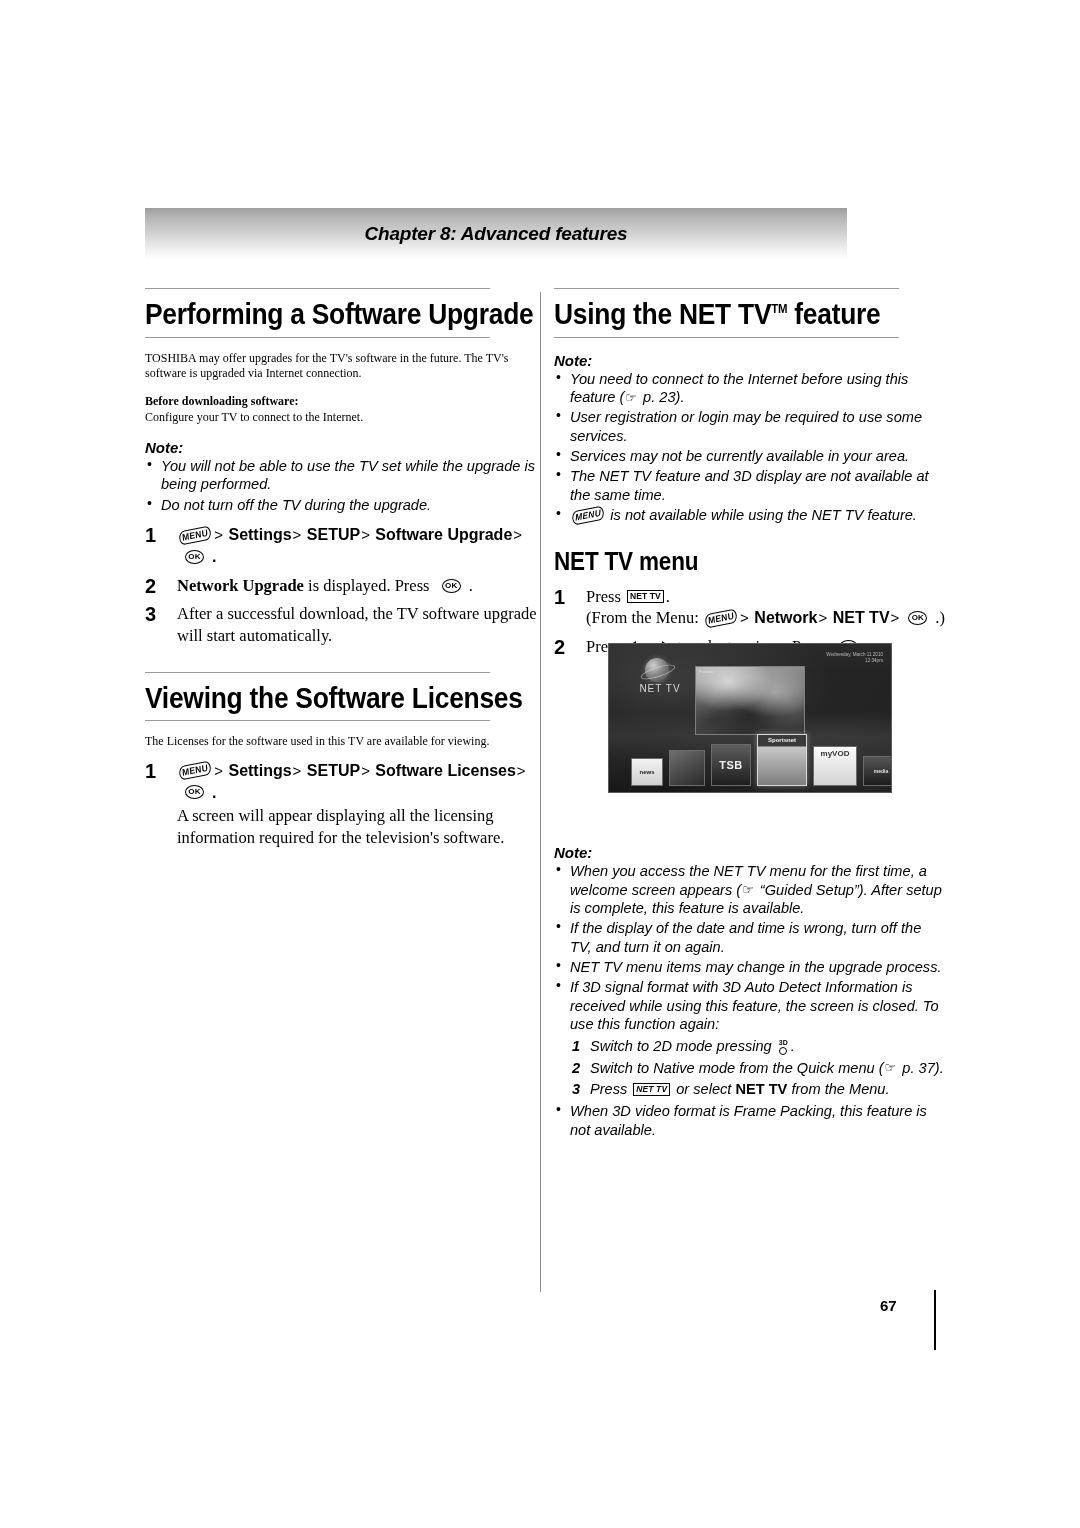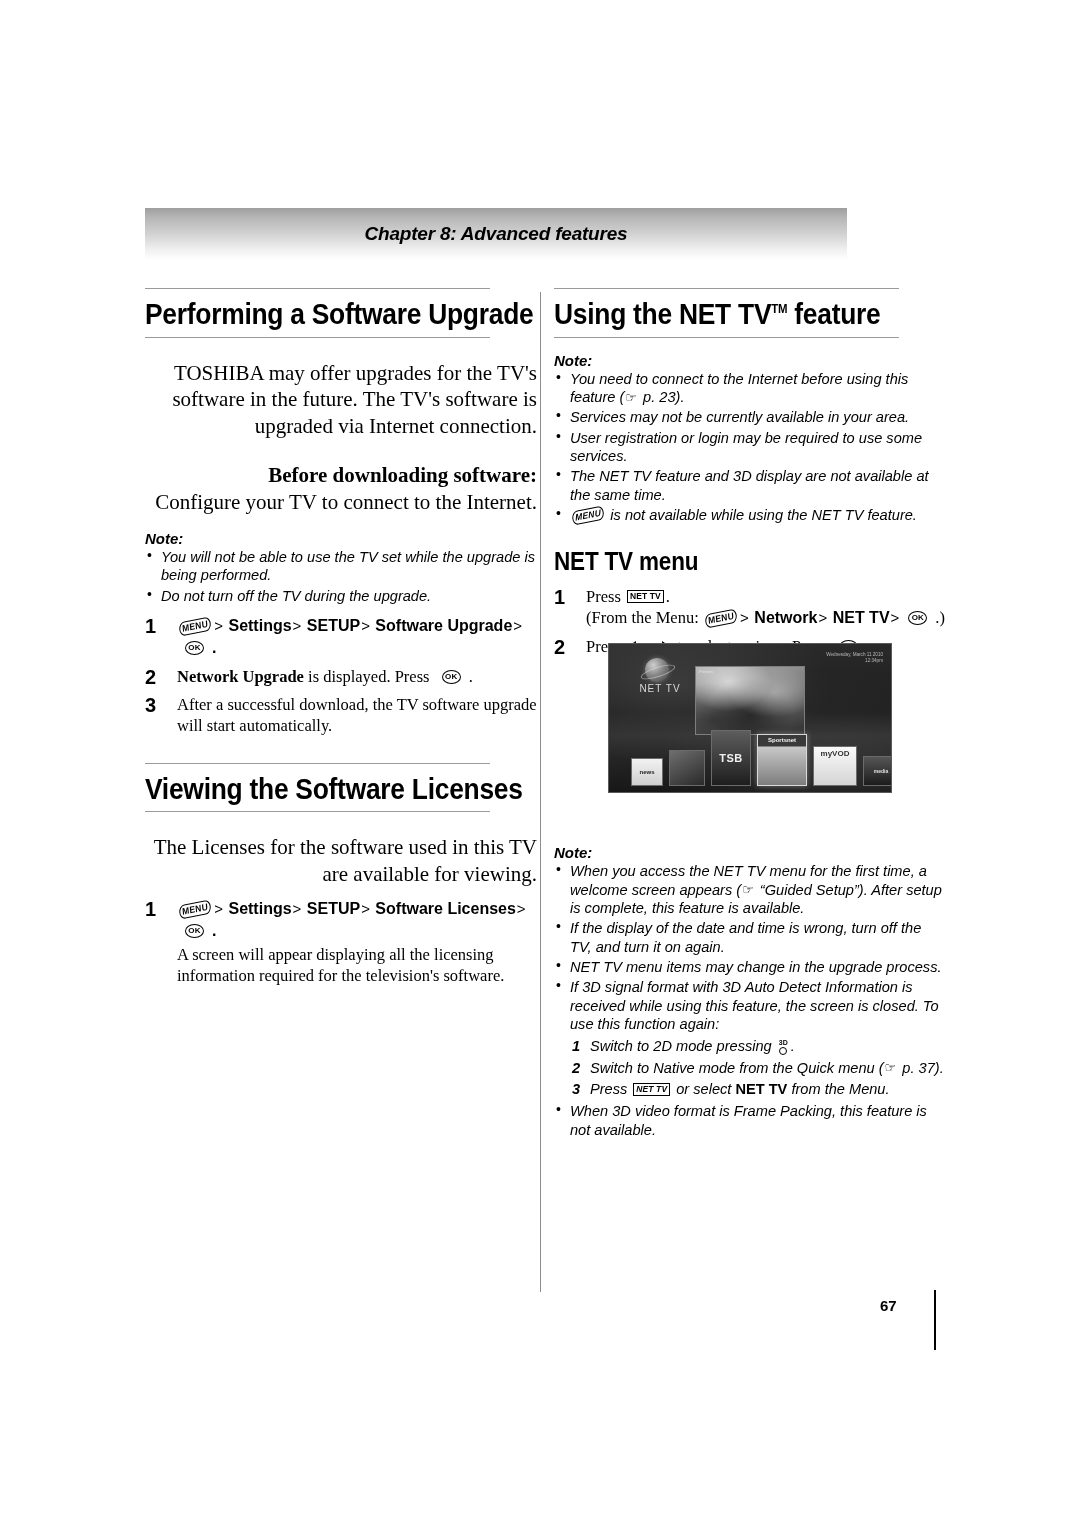--- a/index.html
+++ b/index.html
@@ -49,21 +49,21 @@
   h2.sub {
     font-family:"Liberation Sans", sans-serif;
     font-weight:bold; font-size:25px; margin:22px 0 10px 0;
     transform:scaleX(0.9); transform-origin:left center;
     letter-spacing:-0.2px;
   }
 
   
   p.body {
     font-family:"Liberation Serif", serif;
-    font-size:21px; line-height:1.28; margin:22px 0 0 0;text-align:right;
+    font-size:12px; line-height:1.28; margin:13px 0 0 0;
   }
   .lead-strong { font-weight:bold; }
   .bold-serif { font-weight:bold; }
 
   
   .note-label {
     font-family:"Liberation Sans", sans-serif;
     font-weight:bold; font-style:italic; font-size:15px;
     margin:14px 0 1px 0;
   }
@@ -322,22 +322,22 @@
     </ol>
   </div>
 
   <div class="col col-right">
 
     <h1 class="sec"><span>Using the NET TV</span><sup>TM</sup><span> feature</span></h1>
 
     <div class="note-label">Note:</div>
     <ul class="notes">
       <li><span>You need to connect to the Internet before using this feature (</span><span class="ico-hand">☞</span><span> p. 23).</span></li>
+      <li>User registration or login may be required to use some services.</li>
       <li>Services may not be currently available in your area.</li>
-      <li>User registration or login may be required to use some services.</li>
       <li>The NET TV feature and 3D display are not available at the same time.</li>
       <li><span class="ico-menu">MENU</span><span> is not available while using the NET TV feature.</span></li>
     </ul>
 
     <h2 class="sub">NET TV menu</h2>
 
     <ol class="steps">
       <li>
         <span class="num">1</span><span>Press </span><span class="ico-nettv">NET TV</span><span>.</span>
         <span style="display:block;"><span>(From the Menu: </span><span class="ico-menu">MENU</span><span class="path"><span class="gt">&gt;</span>
@@ -386,21 +386,21 @@
       <div class="cap">Preview</div>
     </div>
 
     <div class="fig-tiles">
       <div class="tile" style="left:22px; width:32px; height:28px; background:linear-gradient(to bottom,#f2f2f2,#cfcfcf); color:#222; font-size:6px;">
         <span class="tl">news</span>
       </div>
       <div class="tile" style="left:60px; width:36px; height:36px; background:linear-gradient(150deg,#6e6e6e,#2a2a2a); color:#ddd; font-size:5px;">
         <span class="tl"></span>
       </div>
-      <div class="tile" style="left:102px; width:40px; height:56px; background:linear-gradient(to bottom,#5d5d5d,#1e1e1e); color:#f0f0f0; font-size:11px; letter-spacing:0.5px;">
+      <div class="tile" style="left:102px; width:40px; height:42px; background:linear-gradient(to bottom,#5d5d5d,#1e1e1e); color:#f0f0f0; font-size:11px; letter-spacing:0.5px;">
         <span class="tl">TSB</span>
       </div>
       <div class="tile selected" style="left:148px; width:50px; height:52px; background:linear-gradient(to bottom,#3a3a3a 0%,#3a3a3a 22%,#c8c8c8 24%,#7d7d7d 100%); color:#f5f5f5; font-size:6px; align-items:flex-start; padding-top:2px;">
         <span class="tl">Sportsnet</span>
       </div>
       <div class="tile" style="left:204px; width:44px; height:40px; background:linear-gradient(to bottom,#fafafa,#d4d4d4); color:#333; font-size:8px; align-items:flex-start; padding-top:3px;">
         <span class="tl">myVOD</span>
       </div>
       <div class="tile" style="left:254px; width:36px; height:30px; background:linear-gradient(to bottom,#555,#1c1c1c); color:#e0e0e0; font-size:5px;">
         <span class="tl">media</span>

